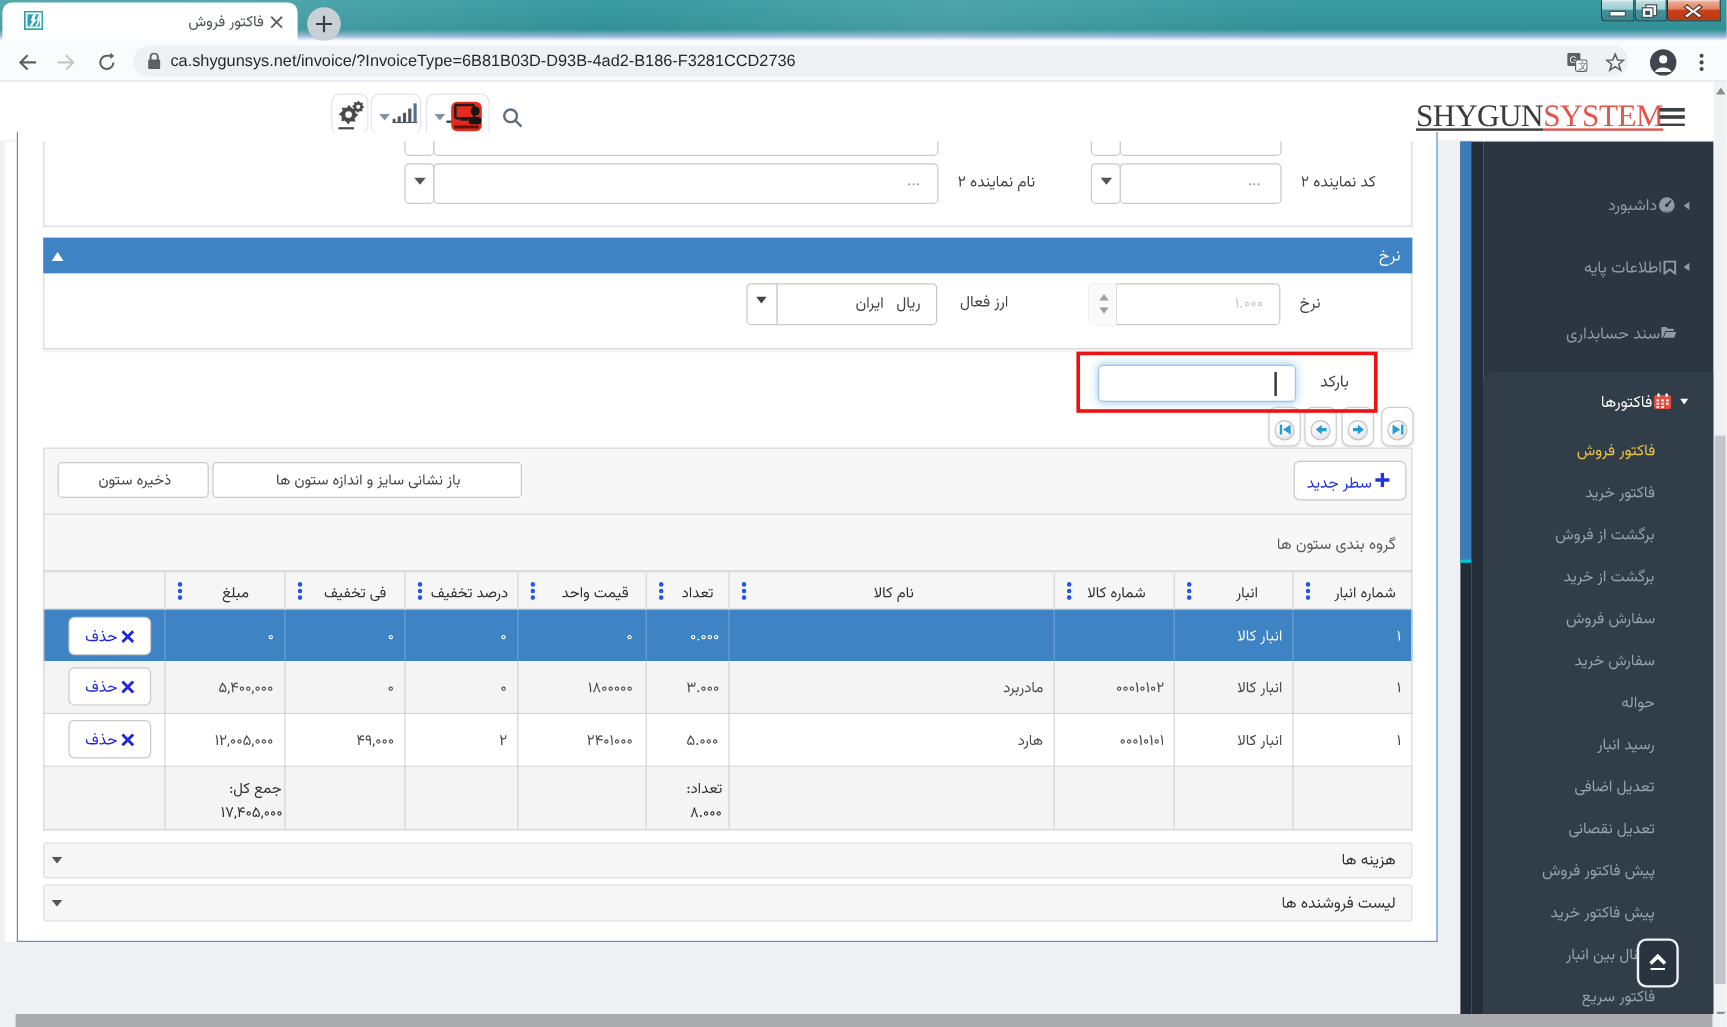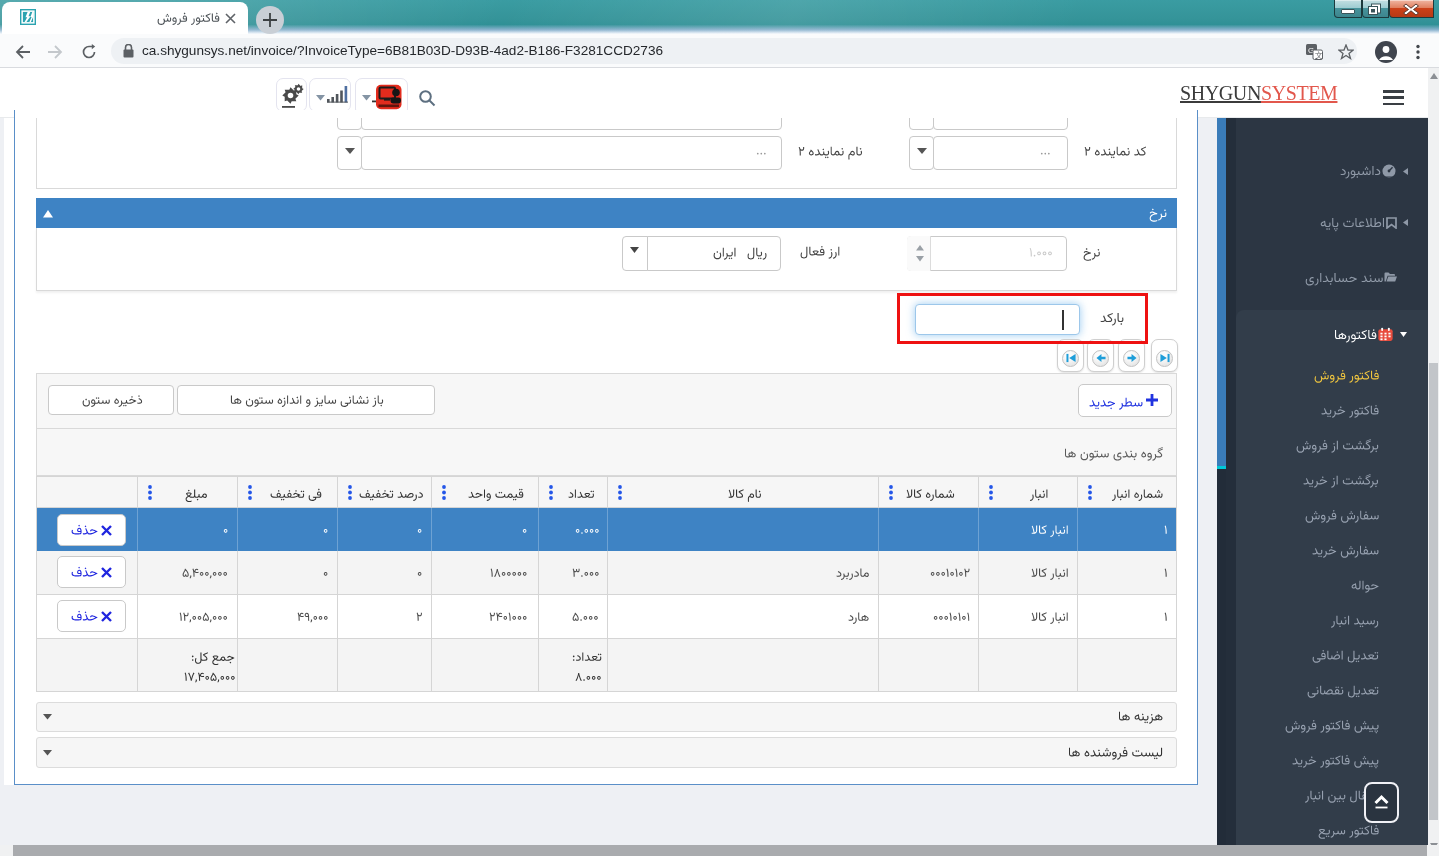--- a/index.html
+++ b/index.html
@@ -103,21 +103,21 @@
 <rect x="8.5" y="3.5" width="15.5" height="11" rx="1" fill="none" stroke="#1c1c1c" stroke-width="2"></rect>
 <rect x="13" y="15" width="6" height="1.6" fill="#1c1c1c"></rect>
 <circle cx="25" cy="8.5" r="3.8" fill="#151515"></circle>
 <rect x="19.5" y="13.5" width="10.5" height="6" rx="2.4" fill="#151515"></rect>
 <rect x="7.5" y="20.5" width="20.5" height="2.6" fill="#40100a" opacity=".8"></rect>
 </svg>
 <svg class="abs" style="left:419px;top:90px" width="17" height="17">
       <circle cx="6.5" cy="6.5" r="5.3" fill="none" stroke="#5d6f80" stroke-width="2"></circle>
       <path d="M10.5 10.5 L15.5 15.5" stroke="#5d6f80" stroke-width="2"></path>
     </svg>
-<div class="abs" style="left:1180px;top:82px;width:175px;font-family:'Liberation Serif',serif;font-size:20px;letter-spacing:-0.4px;white-space:nowrap"><span style="color:#3b3b3b;text-decoration:underline">SHYGUN</span><span style="color:#e2574c;text-decoration:underline">SYSTEM</span></div>
+<div class="abs" style="left:1180px;top:82px;width:175px;font-family:'Liberation Serif',serif;font-size:26px;letter-spacing:-0.4px;white-space:nowrap"><span style="color:#3b3b3b;text-decoration:underline">SHYGUN</span><span style="color:#e2574c;text-decoration:underline">SYSTEM</span></div>
 <div class="abs" style="left:1383px;top:90px;width:21px;height:2.6px;background:#3a3f44"></div>
 <div class="abs" style="left:1383px;top:96.4px;width:21px;height:2.6px;background:#3a3f44"></div>
 <div class="abs" style="left:1383px;top:102.8px;width:21px;height:2.6px;background:#3a3f44"></div>
 <div class="abs" style="left:0;top:118px;width:1217px;height:727px;background:#eef0f4"></div>
 <div class="abs" style="left:1217px;top:118px;width:9px;height:727px;background:#222c39"></div>
 <div class="abs" style="left:1217px;top:118px;width:9px;height:348px;background:#3a7cb9"></div>
 <div class="abs" style="left:1217px;top:466px;width:9px;height:3px;background:#00c9d6"></div>
 <div class="abs" style="left:1226px;top:118px;width:10px;height:727px;background:#242e3b"></div>
 <div class="abs" style="left:1236px;top:118px;width:192px;height:727px;background:#2c3643"></div>
 <div class="abs" style="left:1236px;top:310px;width:192px;height:535px;background:#323d4a;border-radius:8px 0 0 0"></div>

